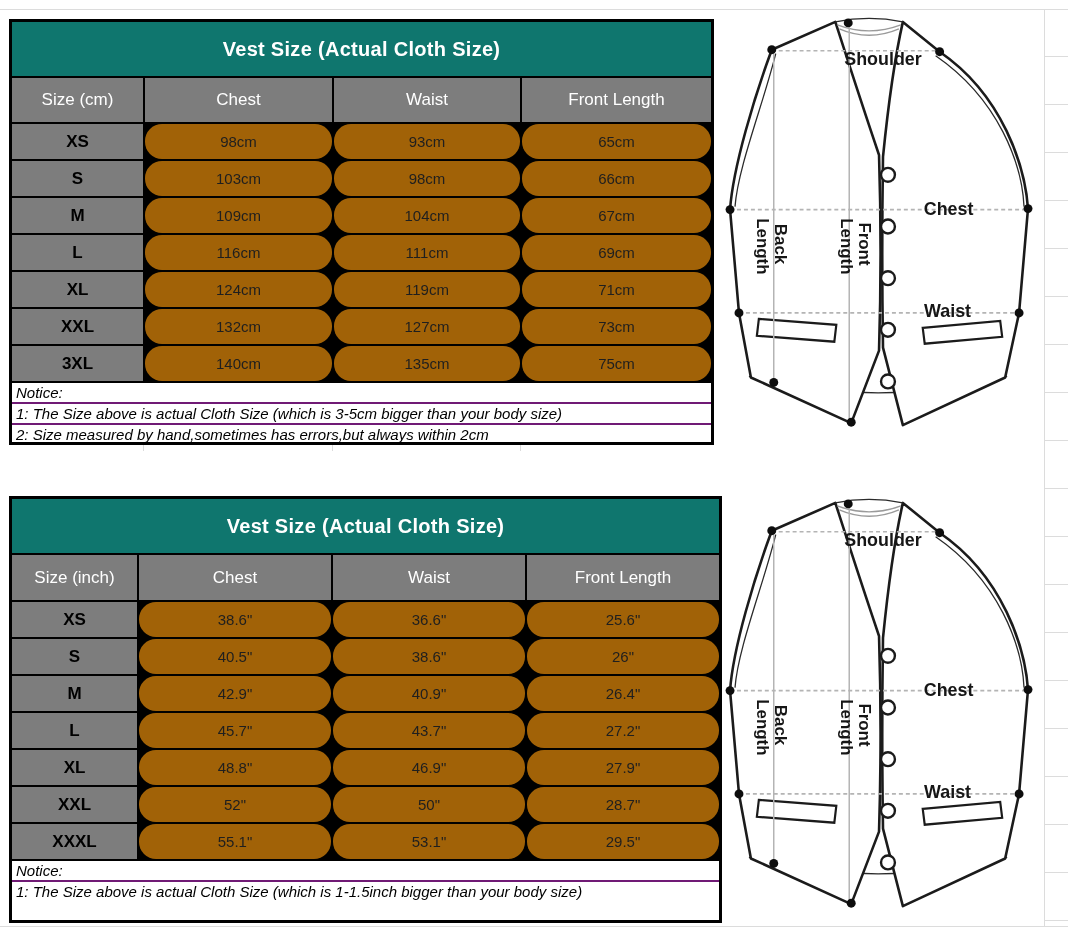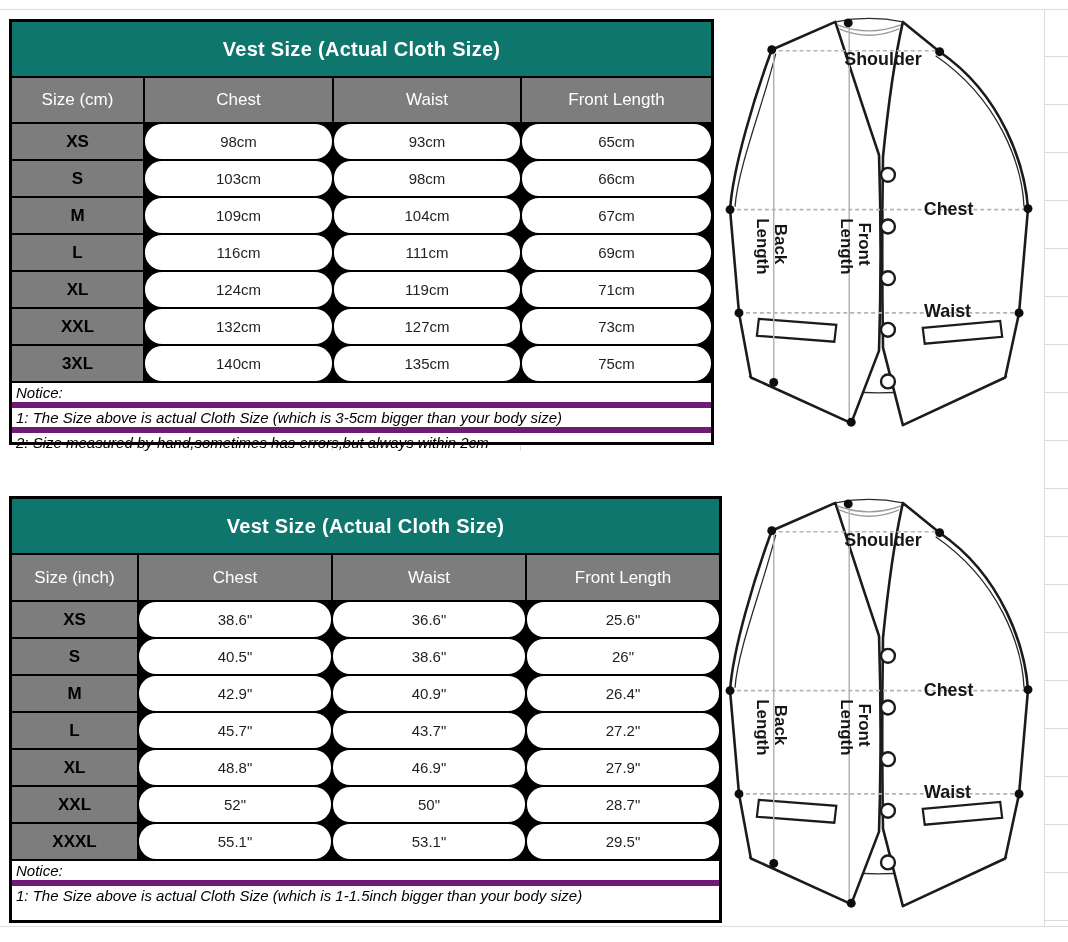--- a/index.html
+++ b/index.html
@@ -12,25 +12,25 @@
   
   .tbl{position:absolute;background:#000;border:3px solid #000;display:grid;gap:2px;}
   #tbl-cm{left:9px;top:19px;grid-template-columns:131px 187px 186px 189px;
           grid-template-rows:54px 44px repeat(7,35px) 59px;}
   #tbl-inch{left:9px;top:496px;grid-template-columns:125px 192px 192px 192px;
           grid-template-rows:54px 45px repeat(7,35px) 59px;}
   .cell{display:flex;align-items:center;justify-content:center;}
   .title{grid-column:1/-1;background:#0f766e;color:#fff;font-weight:bold;font-size:20px;letter-spacing:.3px;}
   .hcell{background:#7d7d7d;color:#fff;font-weight:normal;font-size:17px;}
   .lcell{background:#7d7d7d;color:#000000;font-weight:bold;font-size:17px;}
-  .dcell{background:#ffffff;color:#1f1f1f;font-size:15px;border-radius:17px;}
+  .dcell{background:#a16207;color:#1f1f1f;font-size:15px;border-radius:17px;}
   .row{display:contents;}
   .notice{grid-column:1/-1;background:#fff;color:#000;font-size:15px;font-style:italic;}
   .nrow{height:19px;line-height:19px;padding-left:4px;white-space:nowrap;overflow:hidden;}
-  .nrow + .nrow{border-top:6px solid #701a75;}
+  .nrow + .nrow{border-top:2px solid #701a75;}
   
   .vest{position:absolute;width:330px;height:437px;}
   #vest-top{left:718px;top:8px;}
   #vest-bottom{left:718px;top:489px;}
   .panel{fill:#fff;stroke:#1b1b1b;stroke-width:2.6;stroke-linejoin:round;}
   .thin{fill:none;stroke:#2a2a2a;stroke-width:1.3;}
   .seam{fill:none;stroke:#9a9a9a;stroke-width:1.4;}
   .mline{stroke:#b4b4b4;stroke-width:1.6;stroke-dasharray:4 3;fill:none;}
   .vline{stroke:#b4b4b4;stroke-width:1.5;fill:none;}
   .dot{fill:#0d0d0d;}

